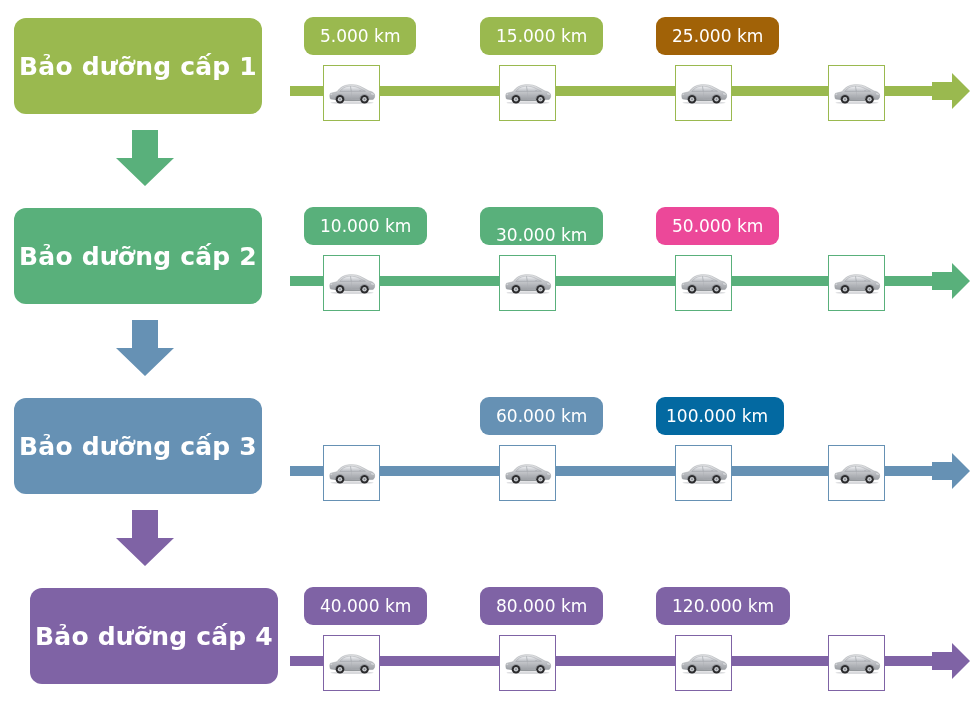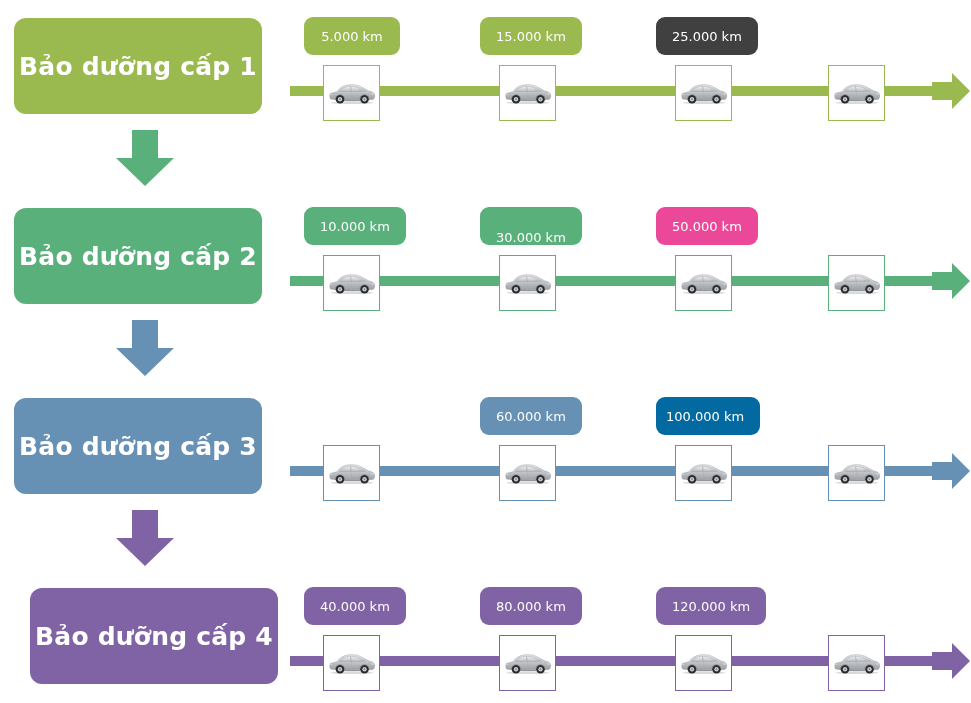--- a/index.html
+++ b/index.html
@@ -93,21 +93,21 @@
     position: absolute;
     top: 17px;
     height: 38px;
     min-width: 96px;
     padding: 0 16px;
     border-radius: 9px;
     display: flex;
     align-items: center;
     justify-content: center;
     color: #ffffff;
-    font-size: 13px;
+    font-size: 17px;
     font-weight: normal;
     white-space: nowrap;
   }
 
   
   .car-node {
     position: absolute;
     top: 65px;
     width: 57px;
     height: 56px;
@@ -149,21 +149,21 @@
         <svg viewBox="0 0 42 42">
             <polygon points="2,12 22,12 22,3 40,21 22,39 22,30 2,30" fill="#9ab94f"></polygon>
           </svg>
       </div>
       <div class="km-badge badge-0" style="background: rgb(154, 185, 79);">
         <span>5.000 km</span>
       </div>
       <div class="km-badge badge-1" style="background: rgb(154, 185, 79);">
         <span>15.000 km</span>
       </div>
-      <div class="km-badge badge-2" style="background: #404040; justify-content: center;">
+      <div class="km-badge badge-2" style="background: #a16207; justify-content: center;">
         <span>25.000 km</span>
       </div>
       <div class="car-node node-0" style="border-color: rgb(154, 185, 79);">
         <svg class="car-icon" viewBox="0 0 100 56">
   <defs>
     <linearGradient id="bodyGrad" x1="0" y1="0" x2="0" y2="1">
       <stop offset="0%" stop-color="#e8e9eb"></stop>
       <stop offset="45%" stop-color="#c6c8cc"></stop>
       <stop offset="100%" stop-color="#9b9ea3"></stop>
     </linearGradient>

